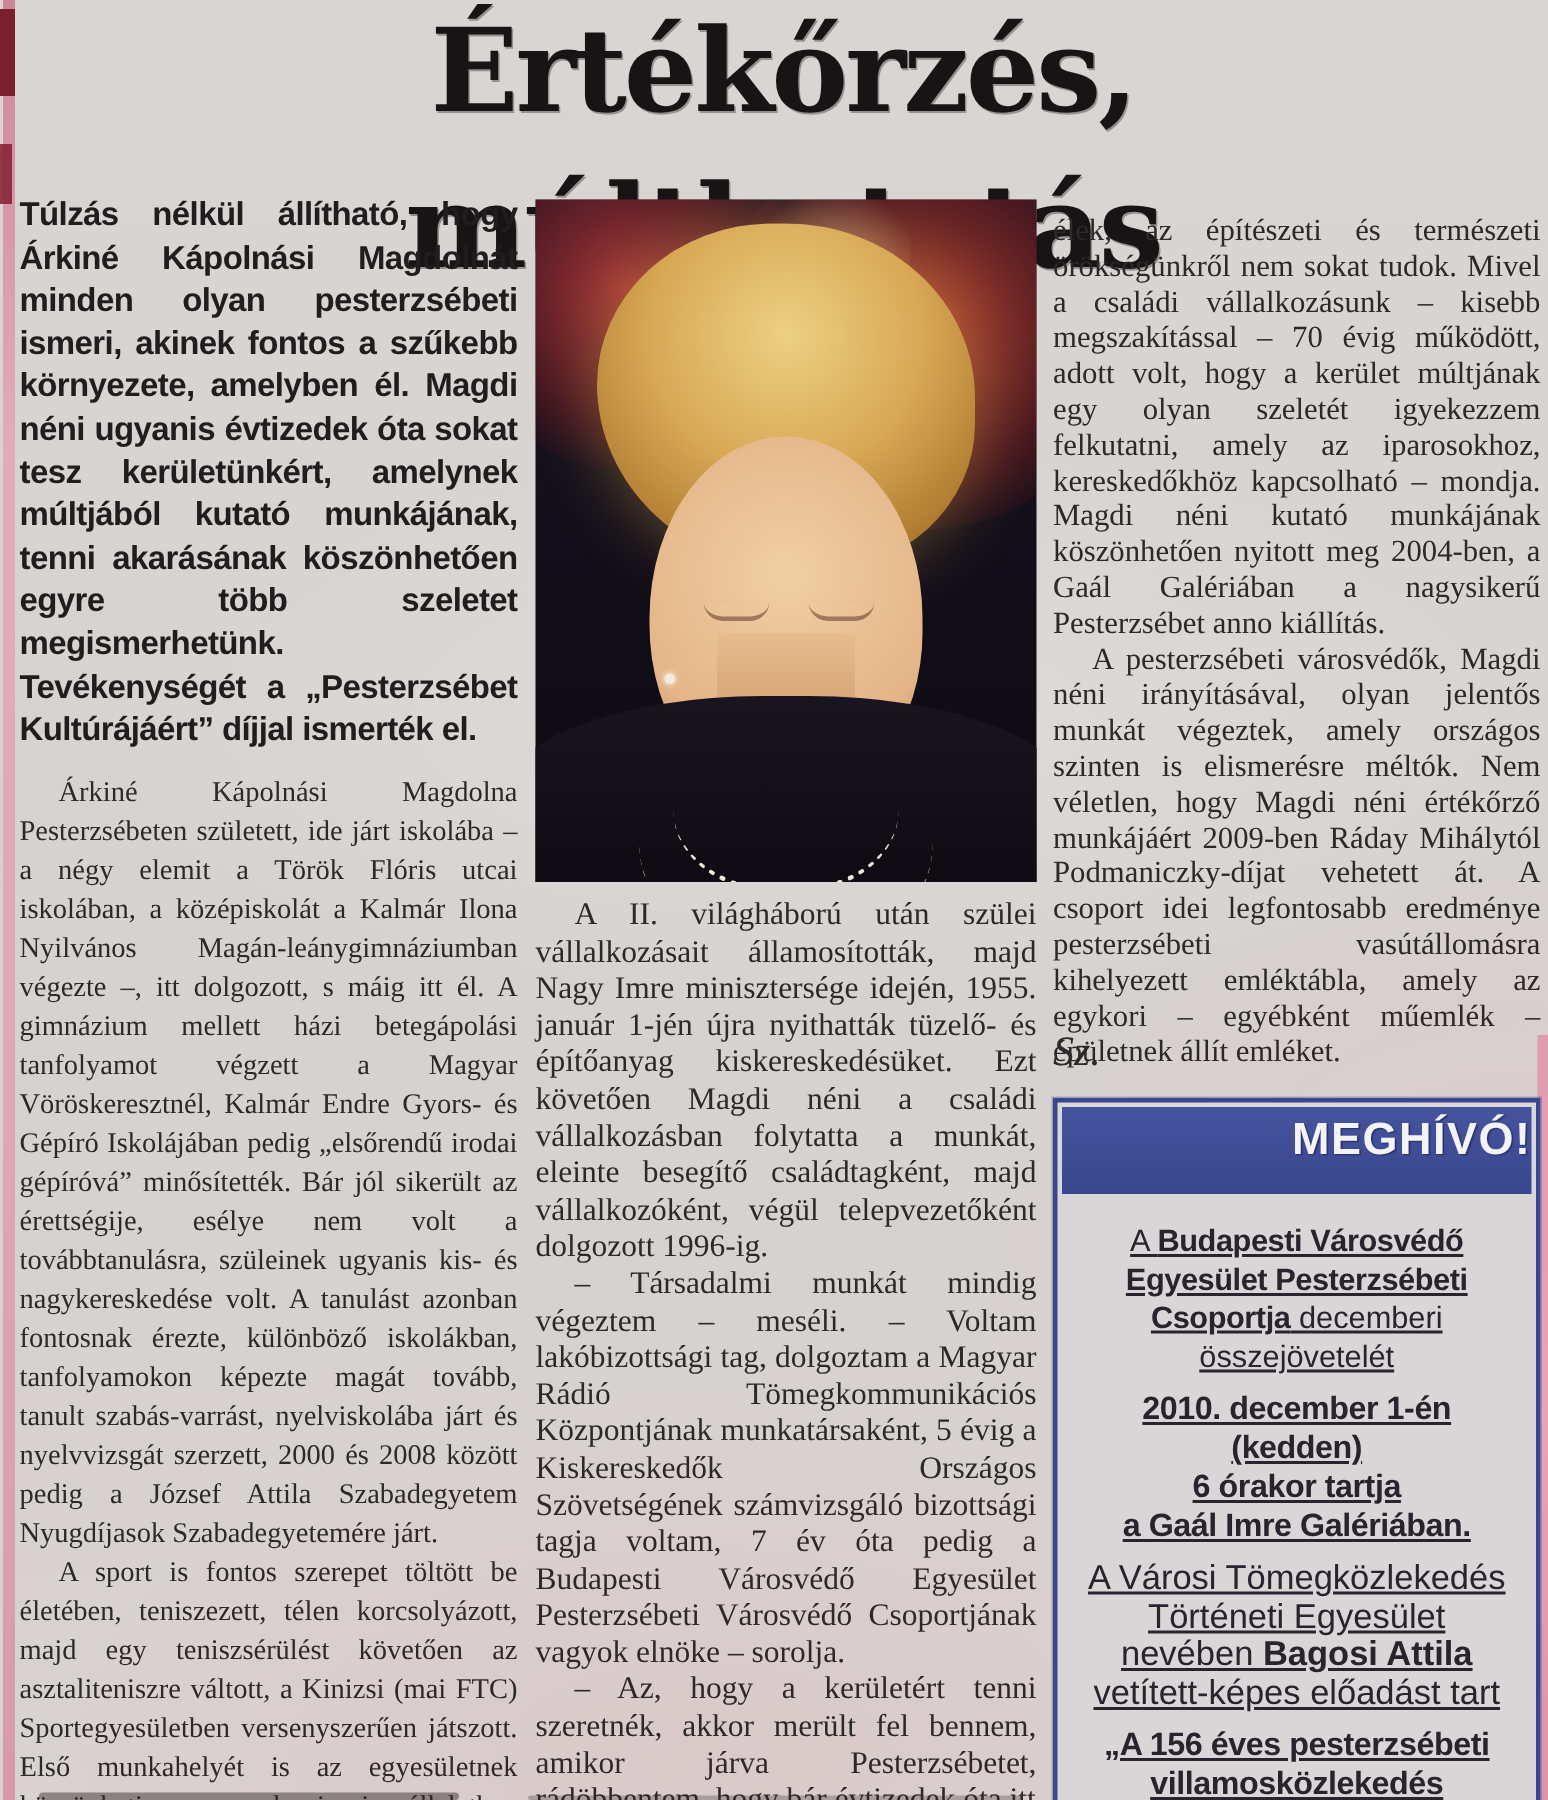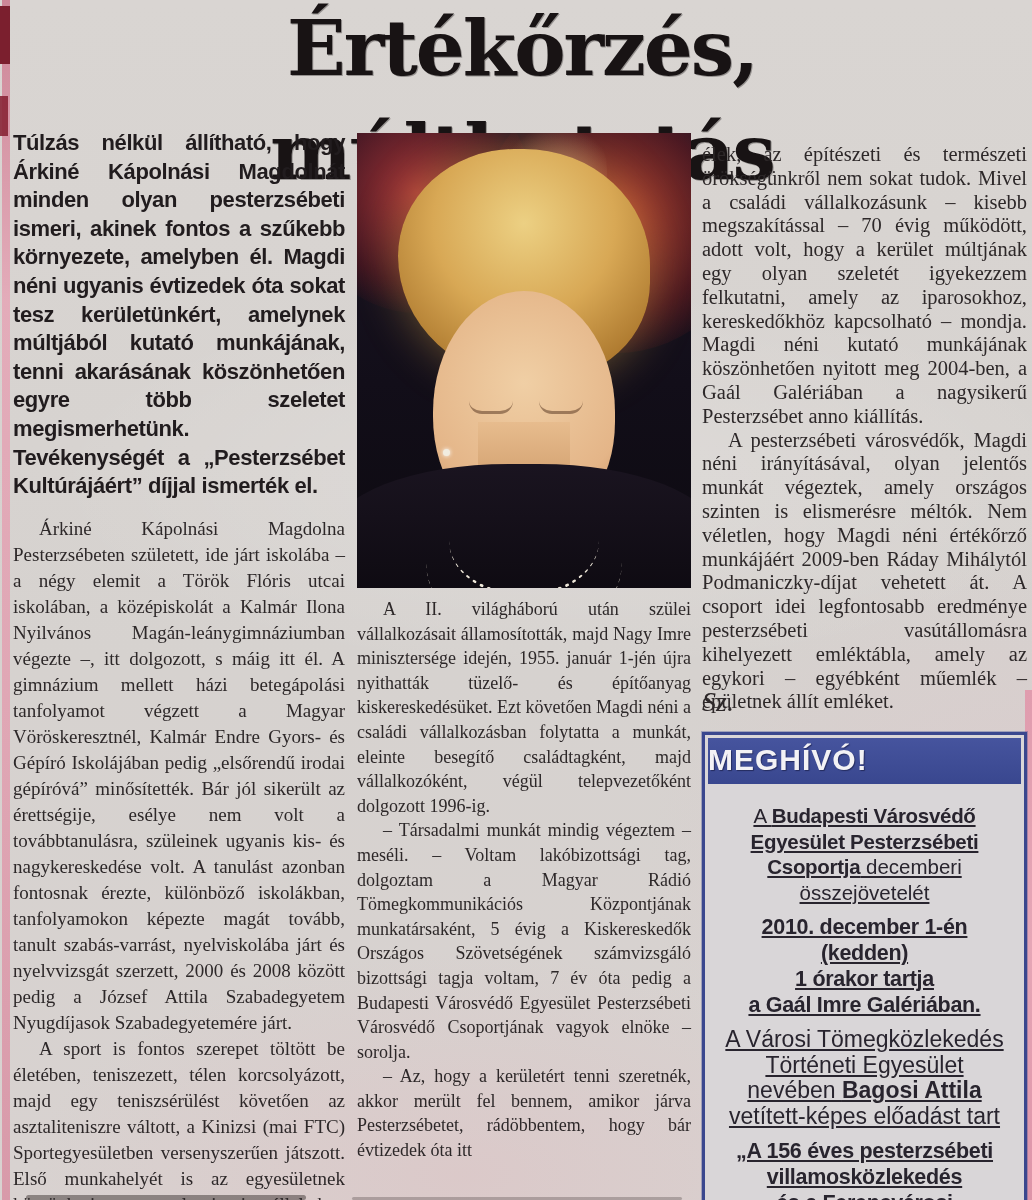--- a/index.html
+++ b/index.html
@@ -35,21 +35,21 @@
   .col-left{left:13px;top:129px;width:332px;}
   .col-mid{left:357px;top:133px;width:334px;}
   .col-right{left:702px;top:143px;width:325px;}
 
   .lead{
     margin:0 0 15px 0;font-family:"Liberation Sans", sans-serif;font-weight:bold;
     font-size:22px;line-height:28.6px;letter-spacing:-.4px;
     text-align:justify;color:#211c1e;
   }
   .body-par{margin:0;font-size:19px;line-height:26px;text-align:justify;text-indent:26px;}
-  .col-mid .body-par{font-size:18px;line-height:24.6px;}
+  .col-mid .body-par{font-size:21px;line-height:24.6px;}
   .col-right .body-par{font-size:20.5px;line-height:23.8px;}
   .no-indent{text-indent:0;}
   .byline{
     font-style:italic;font-size:28px;line-height:24px;
     margin-top:-24px;padding-right:2px;color:#2d2829;
   }
 
   
   .photo{position:relative;width:334px;height:455px;margin:0 0 9px 0;overflow:hidden;
     background:linear-gradient(180deg,#1b1524 0%,#120e19 55%,#0d0a10 100%);}
@@ -80,21 +80,21 @@
     border-radius:50%;border-bottom:4px dotted #efe8da;}
   .ph-pearls-long{left:50%;top:348px;transform:translateX(-50%);width:196px;height:158px;
     border-radius:50%;border-bottom:4px dotted #e6dfcf;opacity:.9;}
   .ph-earring{left:86px;top:316px;width:7px;height:7px;border-radius:50%;background:#f1ece0;box-shadow:0 0 4px #fff;}
 
   
   .invite{margin-top:18px;border:3px solid #3a478e;background:#d9d6d8;padding:3px;
     box-shadow:0 0 0 1px rgba(58,71,142,.35);}
   .invite-banner{background:linear-gradient(180deg,#46549e,#39478f);color:#f3f2f5;
     font-family:"Liberation Sans", sans-serif;font-weight:bold;font-size:30px;
-    letter-spacing:1px;text-align:left;padding:5px 0 7px 0;
+    letter-spacing:1px;text-align:right;padding:5px 0 19px 0;
     text-shadow:1px 1px 1px rgba(20,24,60,.6);}
   .invite-body{padding:10px 12px 6px 12px;font-family:"Liberation Sans", sans-serif;color:#28242e;}
   .invite-body p{margin:9px 0;text-align:center;text-decoration:underline;}
   .invite .intro{font-size:20.5px;line-height:25.5px;}
   .invite .intro b{letter-spacing:-.3px;}
   .invite .when{font-weight:bold;font-size:21.5px;line-height:26px;letter-spacing:-.3px;}
   .invite .speaker{font-size:23px;line-height:25.5px;}
   .invite .talk{font-weight:bold;font-size:21.5px;line-height:26px;letter-spacing:-.3px;}
   .bl{display:block;}
 </style>
@@ -143,21 +143,21 @@
     <p class="body-par no-indent">élek, az építészeti és természeti örökségünkről nem sokat tudok. Mivel a családi vállalkozásunk – kisebb megszakítással – 70 évig működött, adott volt, hogy a kerület múltjának egy olyan szeletét igyekezzem felkutatni, amely az iparosokhoz, kereskedőkhöz kapcsolható – mondja. Magdi néni kutató munkájának köszönhetően nyitott meg 2004-ben, a Gaál Galériában a nagysikerű Pesterzsébet anno kiállítás.</p>
     <p class="body-par">A pesterzsébeti városvédők, Magdi néni irányításával, olyan jelentős munkát végeztek, amely országos szinten is elismerésre méltók. Nem véletlen, hogy Magdi néni értékőrző munkájáért 2009-ben Ráday Mihálytól Podmaniczky-díjat vehetett át. A csoport idei legfontosabb eredménye pesterzsébeti vasútállomásra kihelyezett emléktábla, amely az egykori – egyébként műemlék – épületnek állít emléket.</p>
     <div class="byline">Sz.</div>
 
     <div class="invite">
       <div class="invite-banner">MEGHÍVÓ!</div>
       <div class="invite-body">
         <p class="intro"><span>A </span><b>Budapesti Városvédő Egyesület Pesterzsébeti Csoportja</b><span> decemberi összejövetelét</span></p>
         <p class="when">
           <span class="bl">2010. december 1-én (kedden)</span>
-          <span class="bl">1 órakor tartja</span>
+          <span class="bl">6 órakor tartja</span>
           <span class="bl">a Gaál Imre Galériában.</span>
         </p>
         <p class="speaker"><span>A Városi Tömegközlekedés Történeti Egyesület nevében </span><b>Bagosi Attila</b><span> vetített-képes előadást tart</span></p>
         <p class="talk">
           <span class="bl">„A 156 éves pesterzsébeti</span>
           <span class="bl">villamosközlekedés</span>
           <span class="bl">és a Ferencvárosi Kocsiszín”</span>
         </p>
 
       </div>

